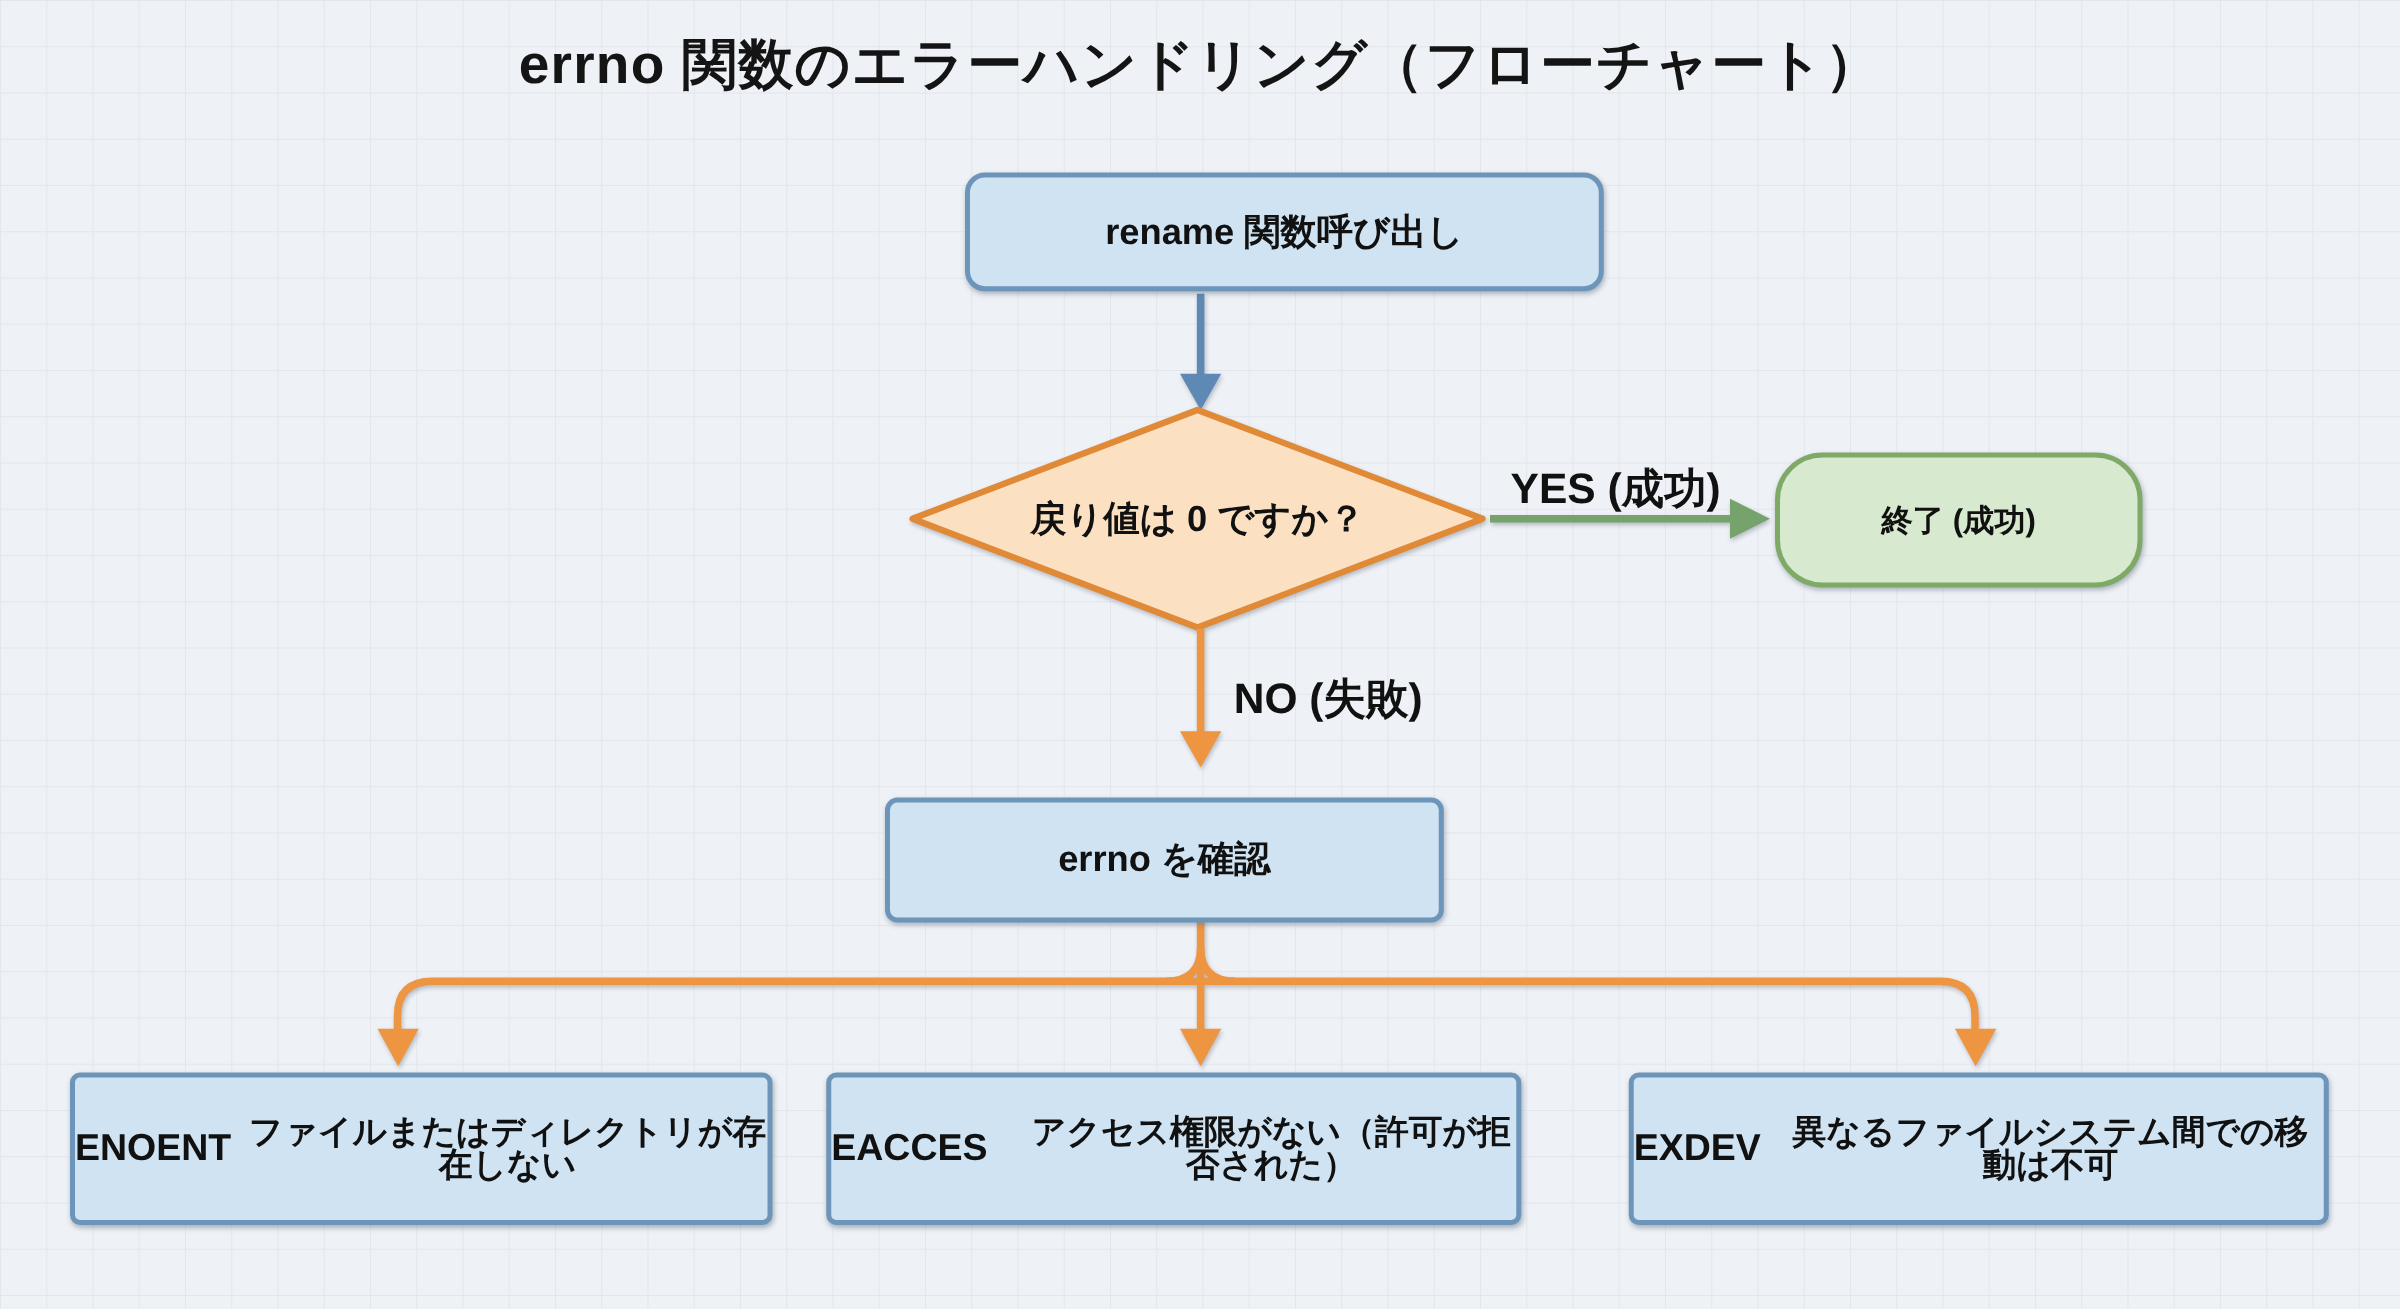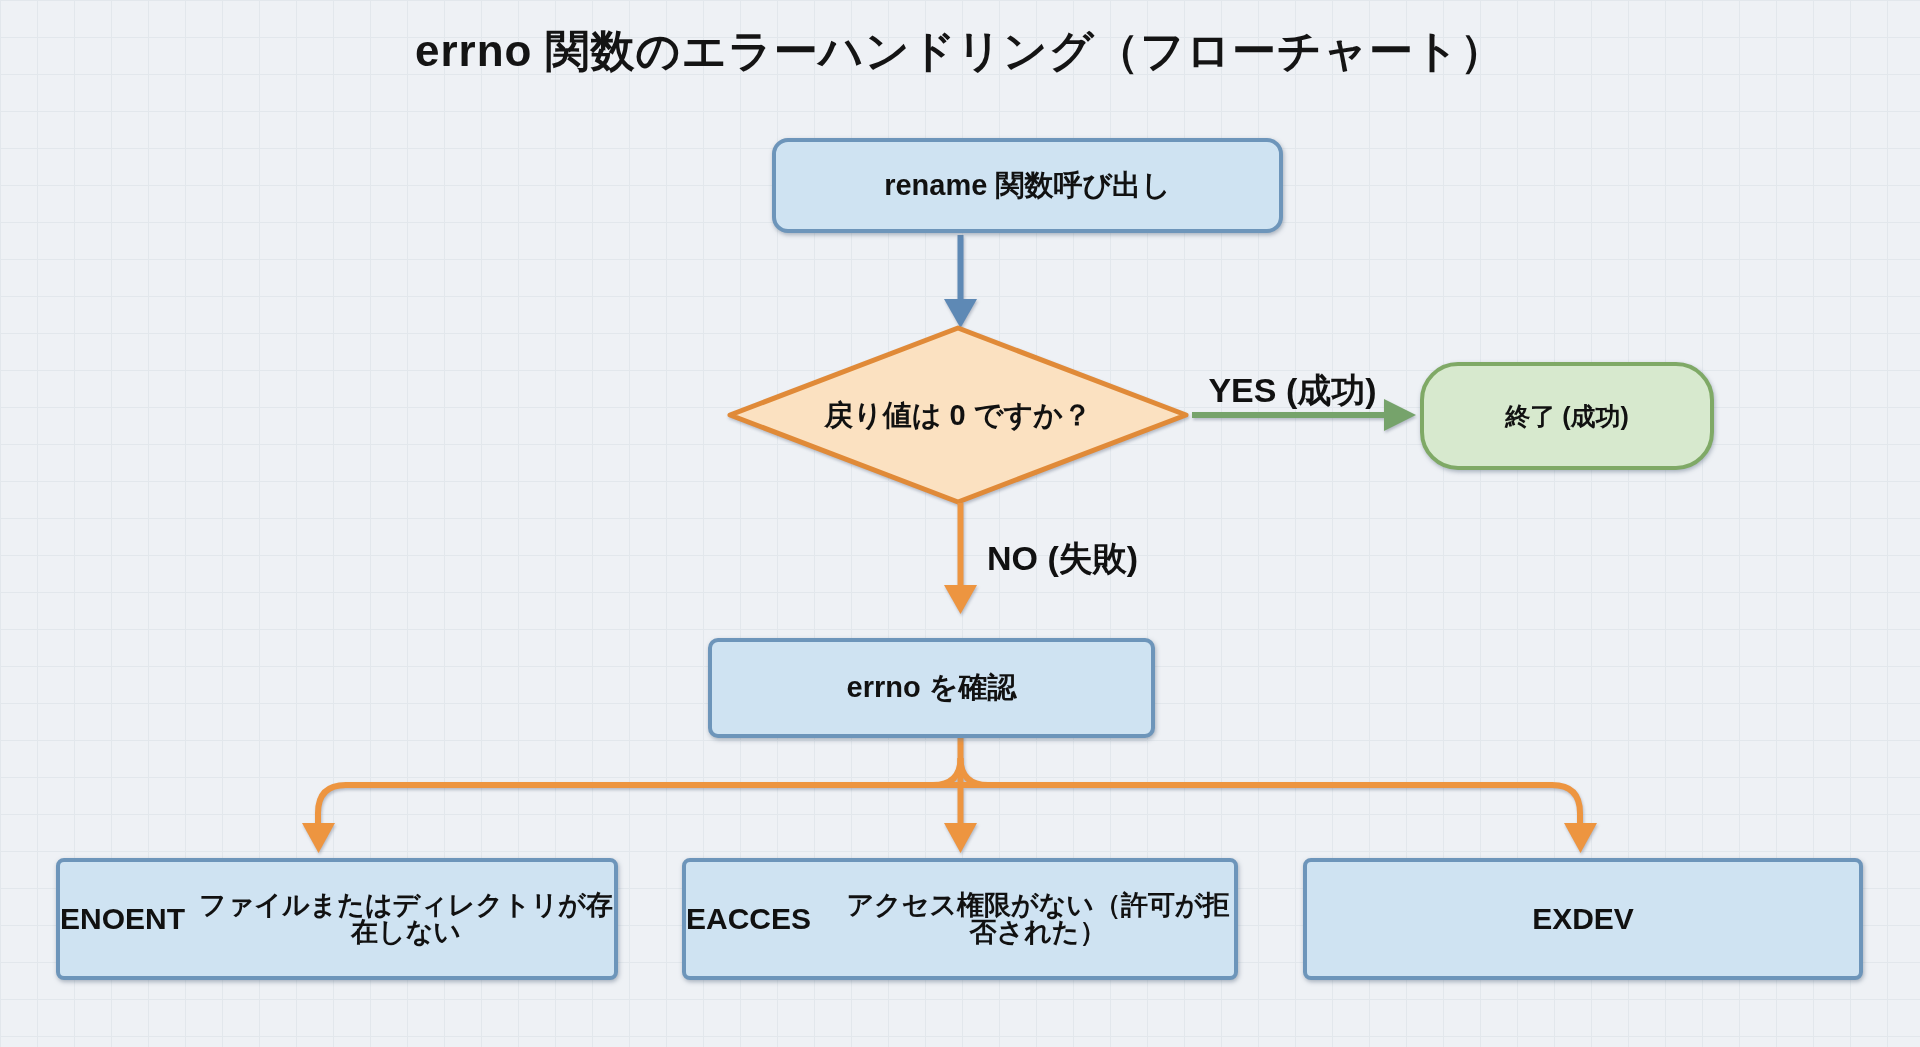--- a/index.html
+++ b/index.html
@@ -78,21 +78,21 @@
   .error-box {
     background: #cfe3f2;
     border: 4px solid #6d95ba;
     border-radius: 8px;
     flex-direction: row;
     gap: 13px;
     top: 858px;
     height: 122px;
   }
   .node-enoent { left: 56px;   width: 562px; }
-  .node-eacces { left: 682px;  width: 556px; gap: 31px; }
+  .node-eacces { left: 661px;  width: 556px; gap: 31px; }
   .node-exdev  { left: 1303px; width: 560px; }
   .error-code  { font-size: 30px; font-weight: bold; line-height: 1; }
   .error-desc  { font-size: 27px; font-weight: bold; line-height: 1; }
   .diamond-label {
     position: absolute;
     left: 758px; top: 386px; width: 400px; height: 60px;
     display: flex; align-items: center; justify-content: center;
     font-size: 29px; font-weight: bold; text-align: center;
   }
   .edge-label {
@@ -169,15 +169,16 @@
     <span class="error-desc">ファイルまたはディレクトリが存在しない</span>
   </div>
 
   <div class="node error-box node-eacces">
     <span class="error-code">EACCES</span>
     <span class="error-desc">アクセス権限がない（許可が拒否された）</span>
   </div>
 
   <div class="node error-box node-exdev">
     <span class="error-code">EXDEV</span>
+    <span class="error-desc">異なるファイルシステム間での移動は不可</span>
   </div>
 
 </div>
 
 </body></html>

